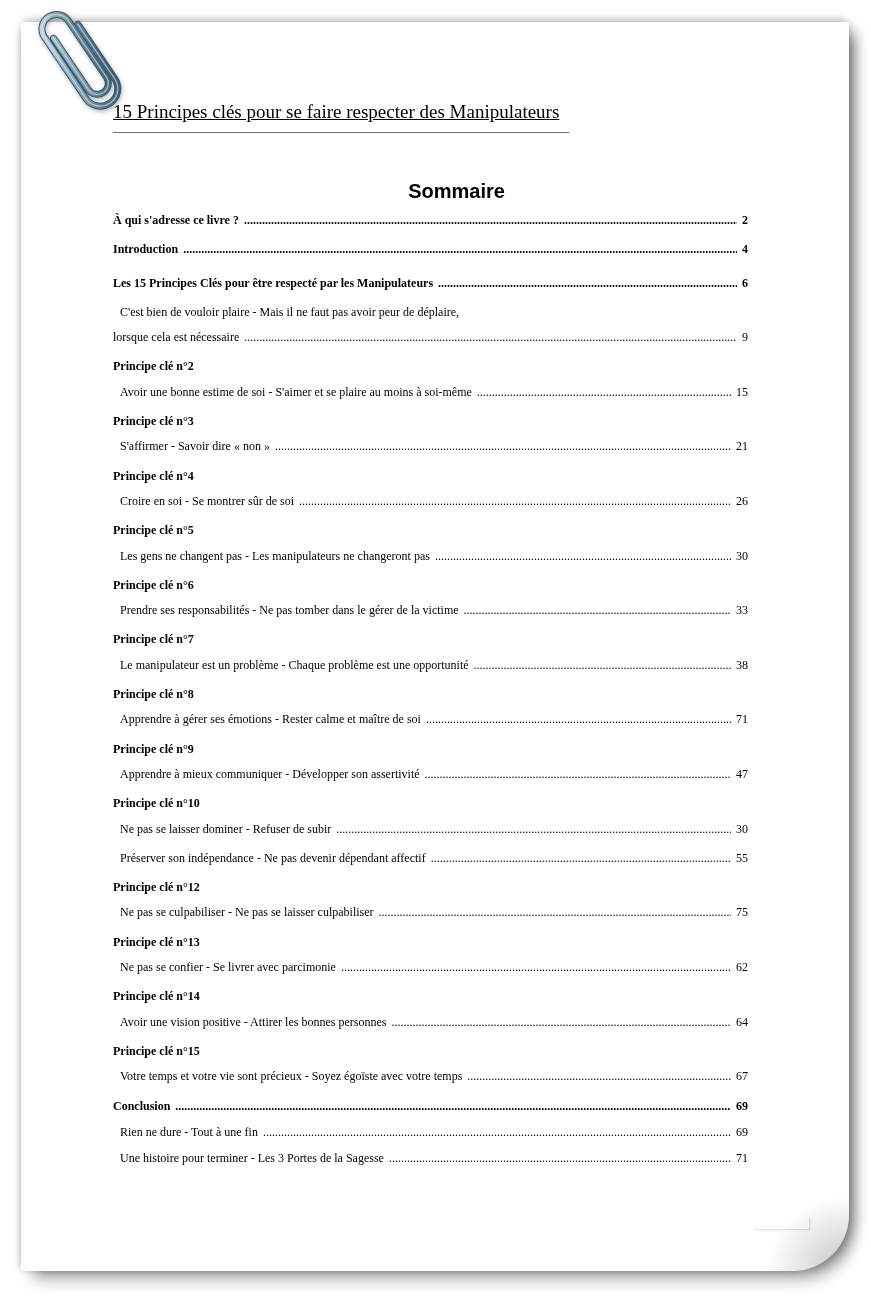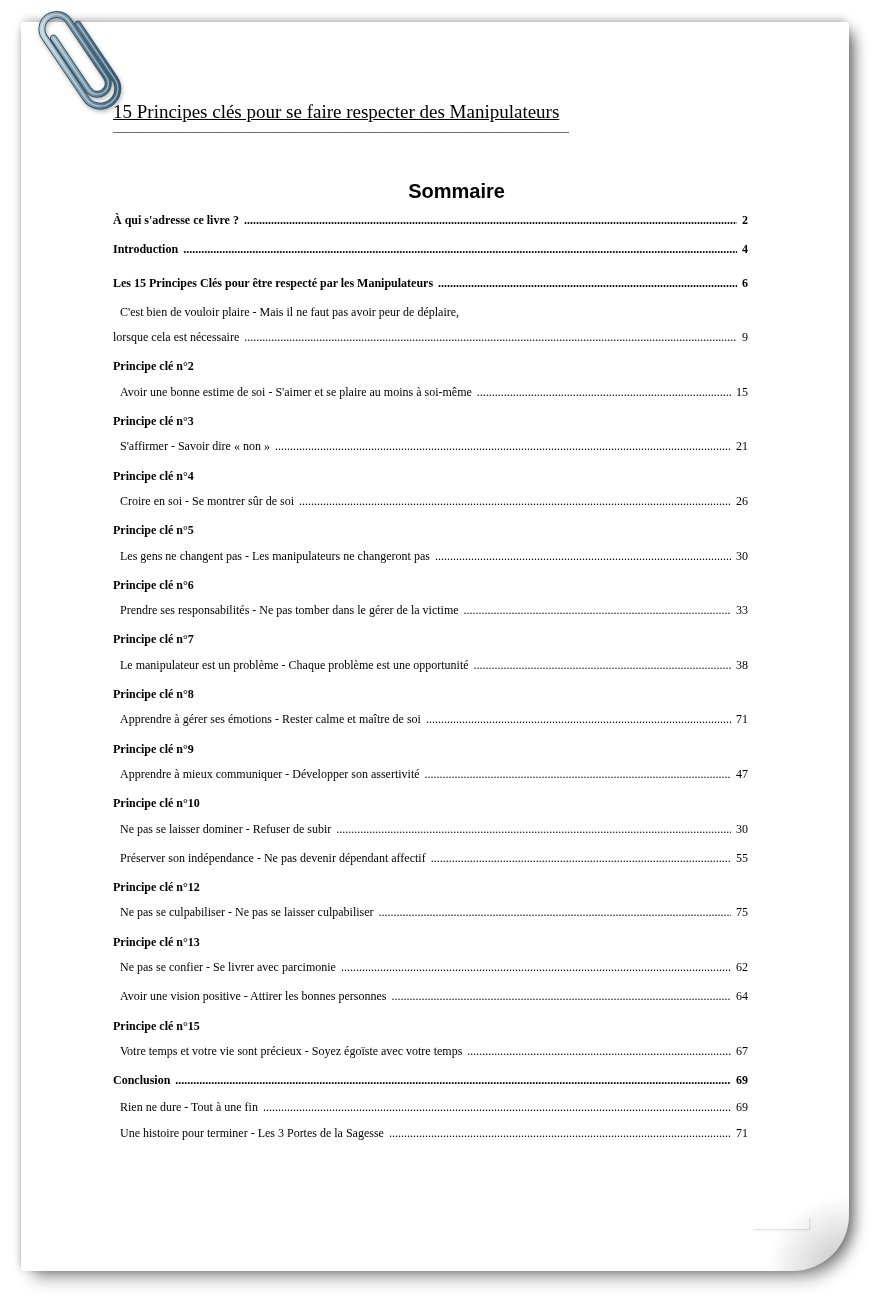--- a/index.html
+++ b/index.html
@@ -223,20 +223,23 @@
             <span class="t">Principe clé n°13</span>
           </div>
         <div class="line">
           <span class="t ind">Ne pas se confier - Se livrer avec parcimonie</span>
           <span class="dots">................................................................................................................................................................................................................................................</span>
           <span class="num">62</span>
         </div>
       </div>
 
       <div class="block">
+        <div class="line b">
+            <span class="t">Principe clé n°14</span>
+          </div>
         <div class="line">
           <span class="t ind">Avoir une vision positive - Attirer les bonnes personnes</span>
           <span class="dots">................................................................................................................................................................................................................................................</span>
           <span class="num">64</span>
         </div>
       </div>
 
       <div class="block">
         <div class="line b">
             <span class="t">Principe clé n°15</span>

